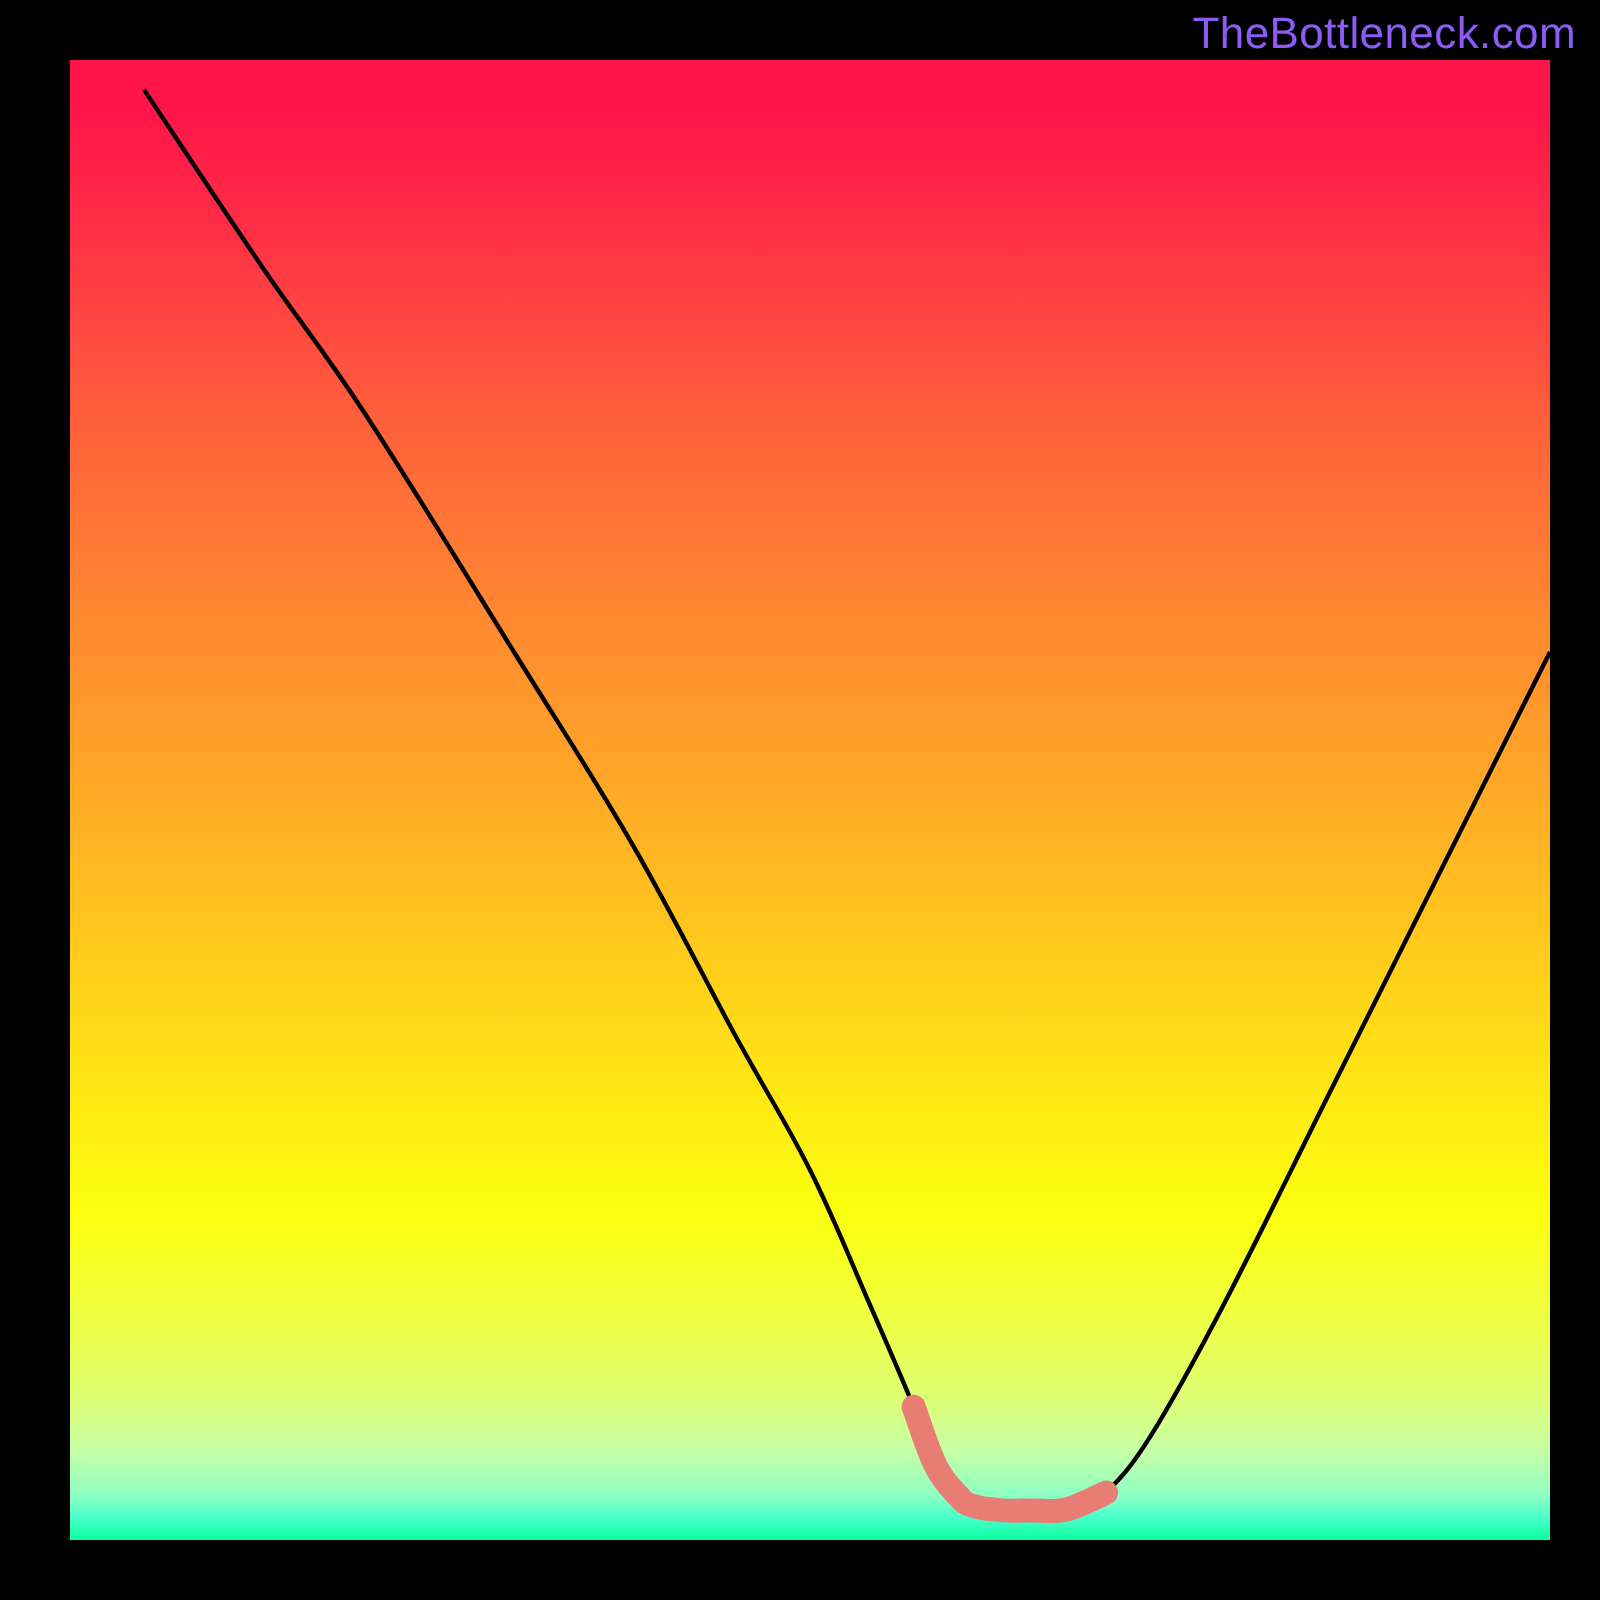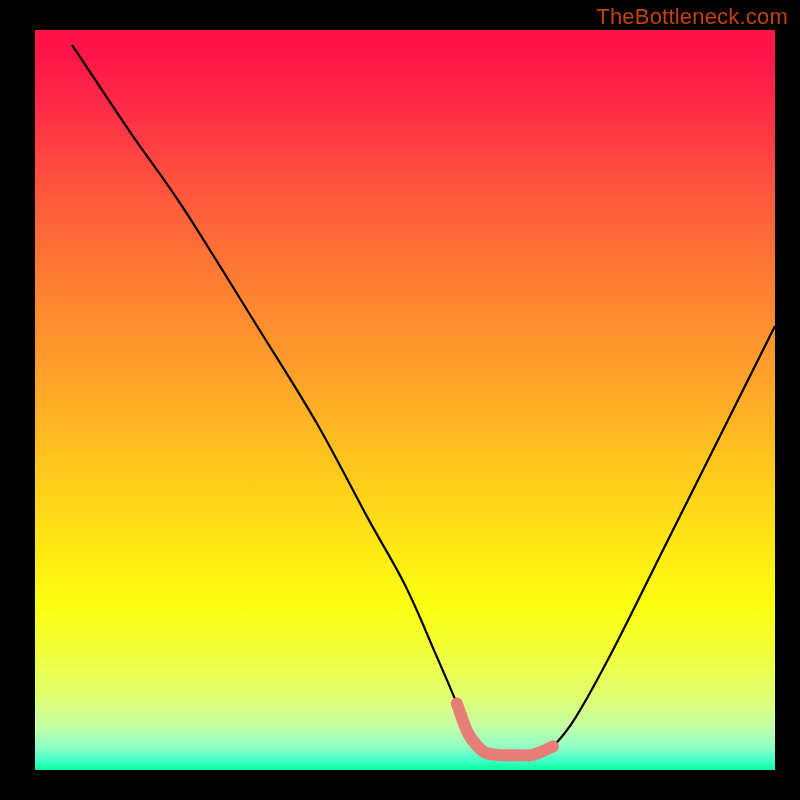--- a/index.html
+++ b/index.html
@@ -15,21 +15,21 @@
     width: 800px;
     height: 800px;
   }
   .watermark {
     position: absolute;
     top: 4px;
     right: 12px;
     font-family: Arial, Helvetica, sans-serif;
     font-size: 22px;
     font-weight: 500;
-    color: #c2410c;
+    color: #8b5cf6;
     letter-spacing: 0.2px;
     z-index: 10;
   }
   .plot-area {
     position: absolute;
     left: 35px;
     top: 30px;
     width: 740px;
     height: 740px;
     overflow: hidden;

